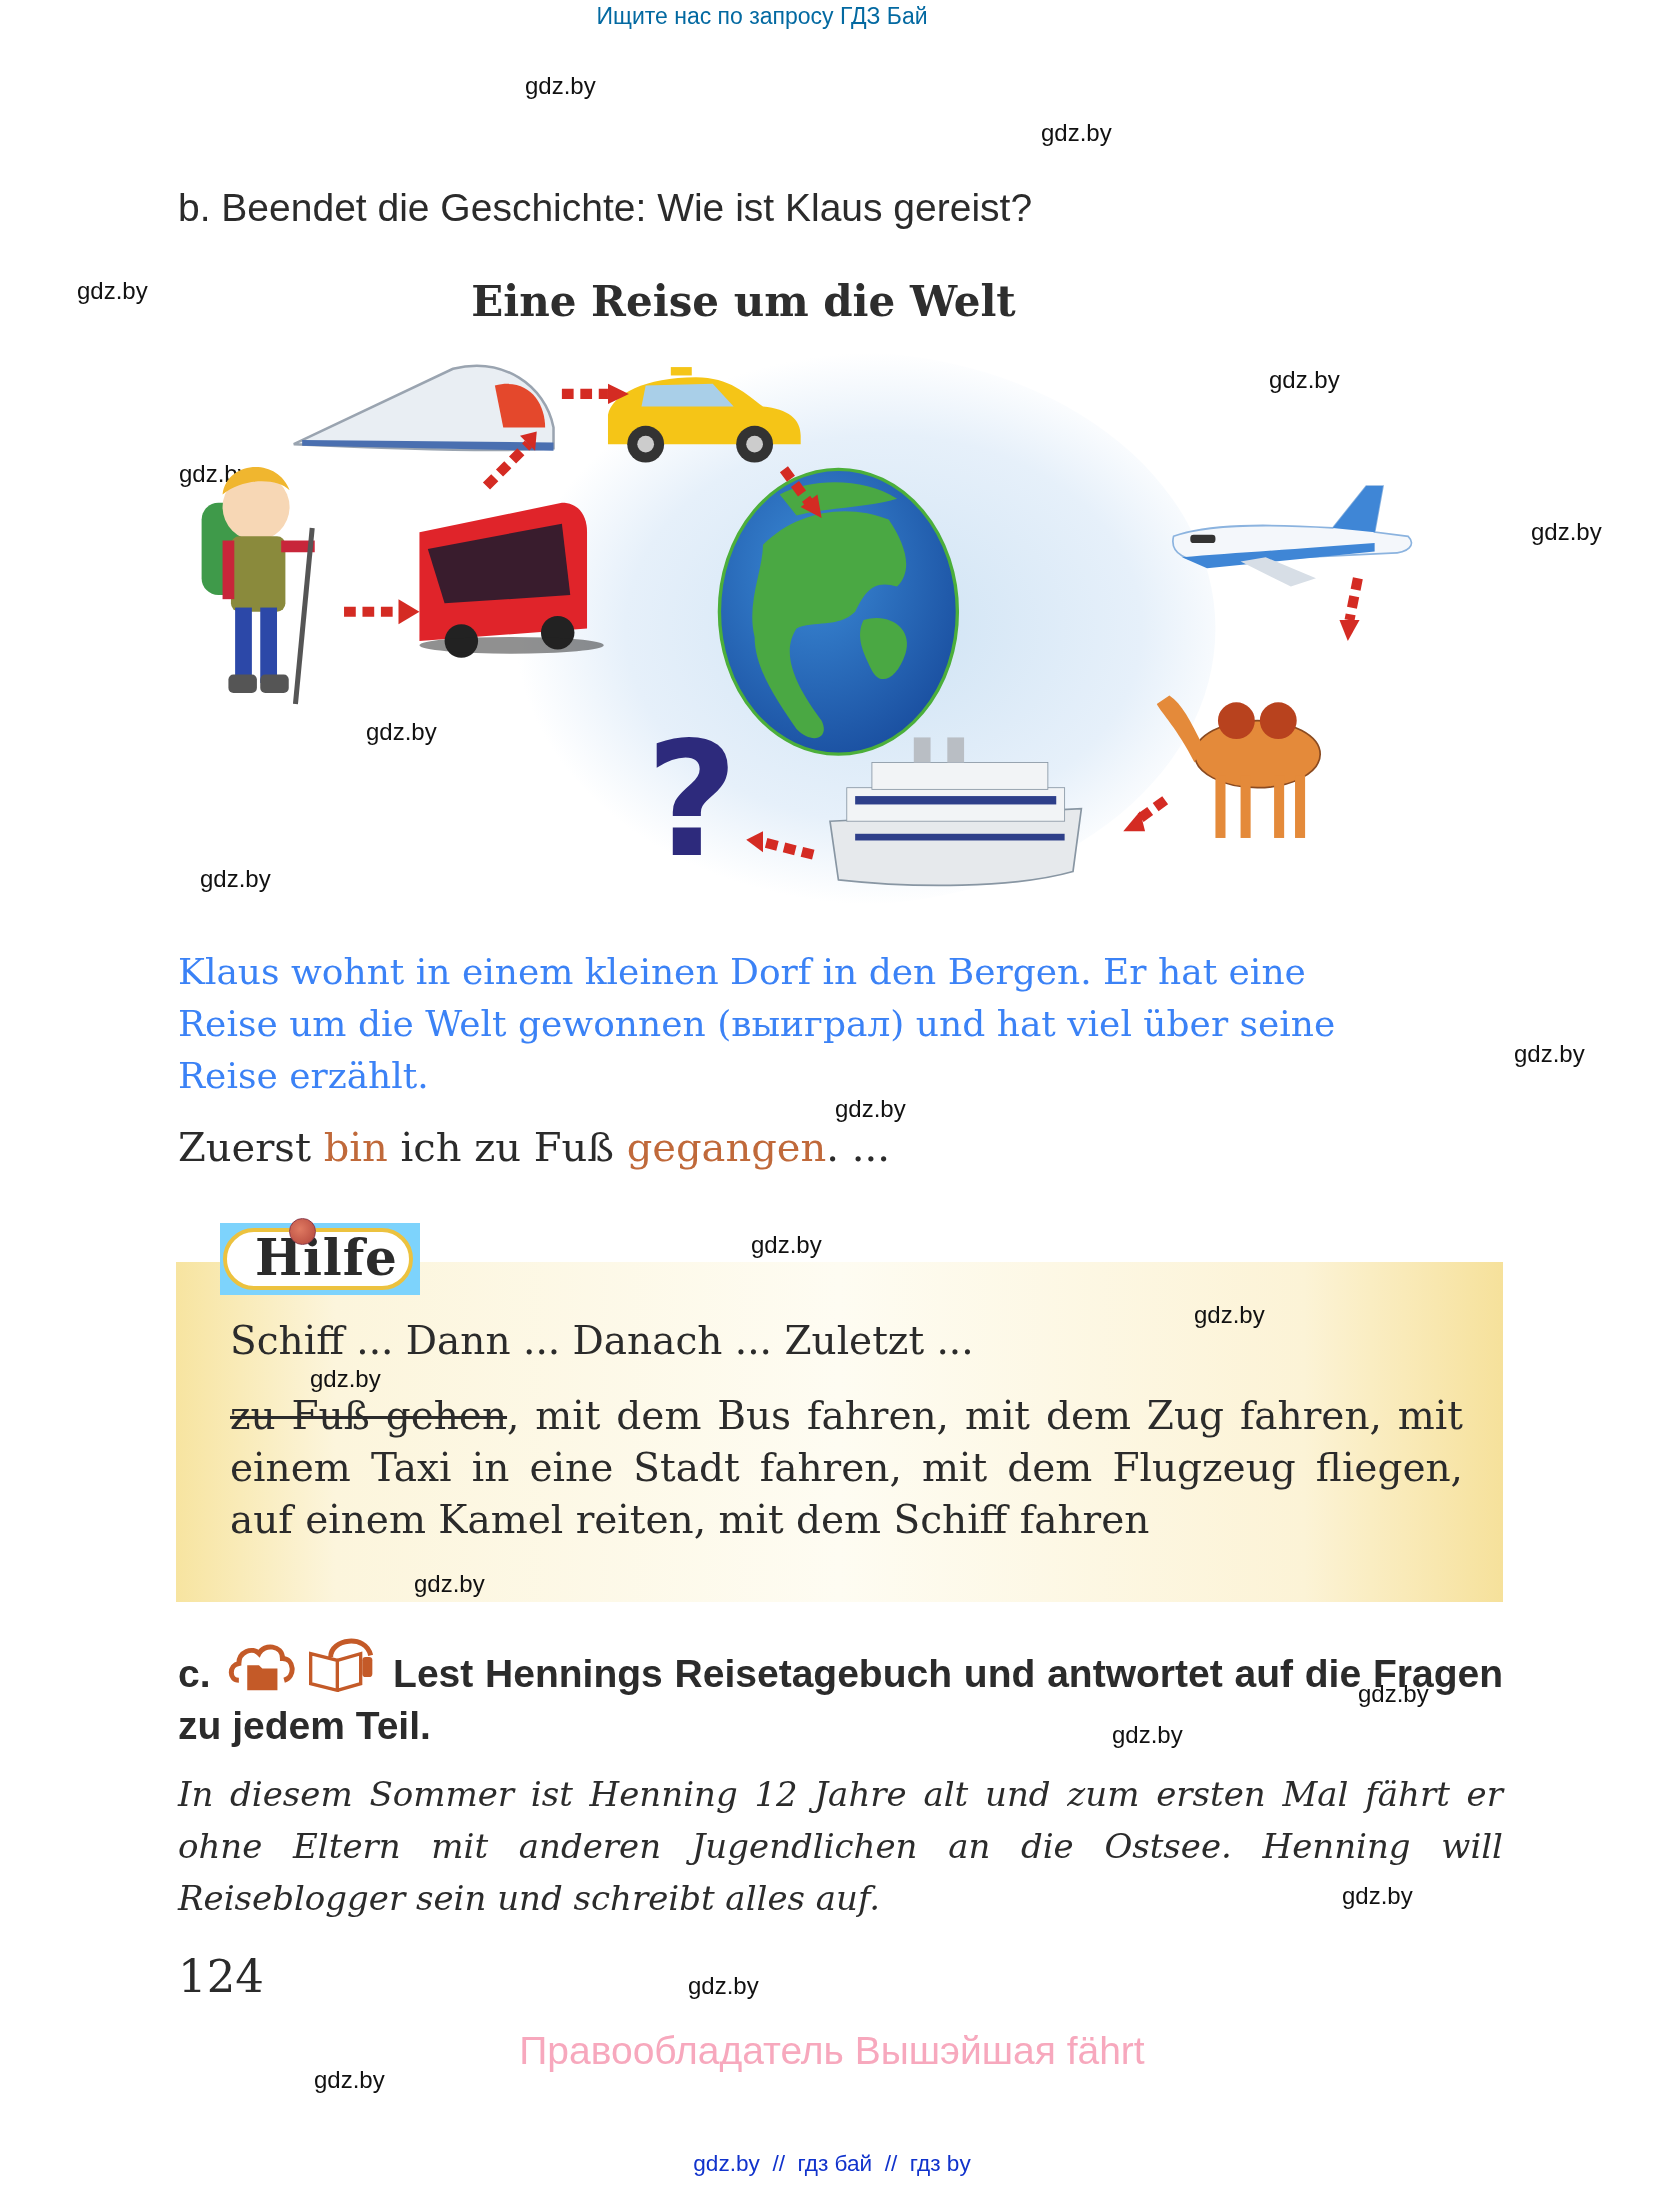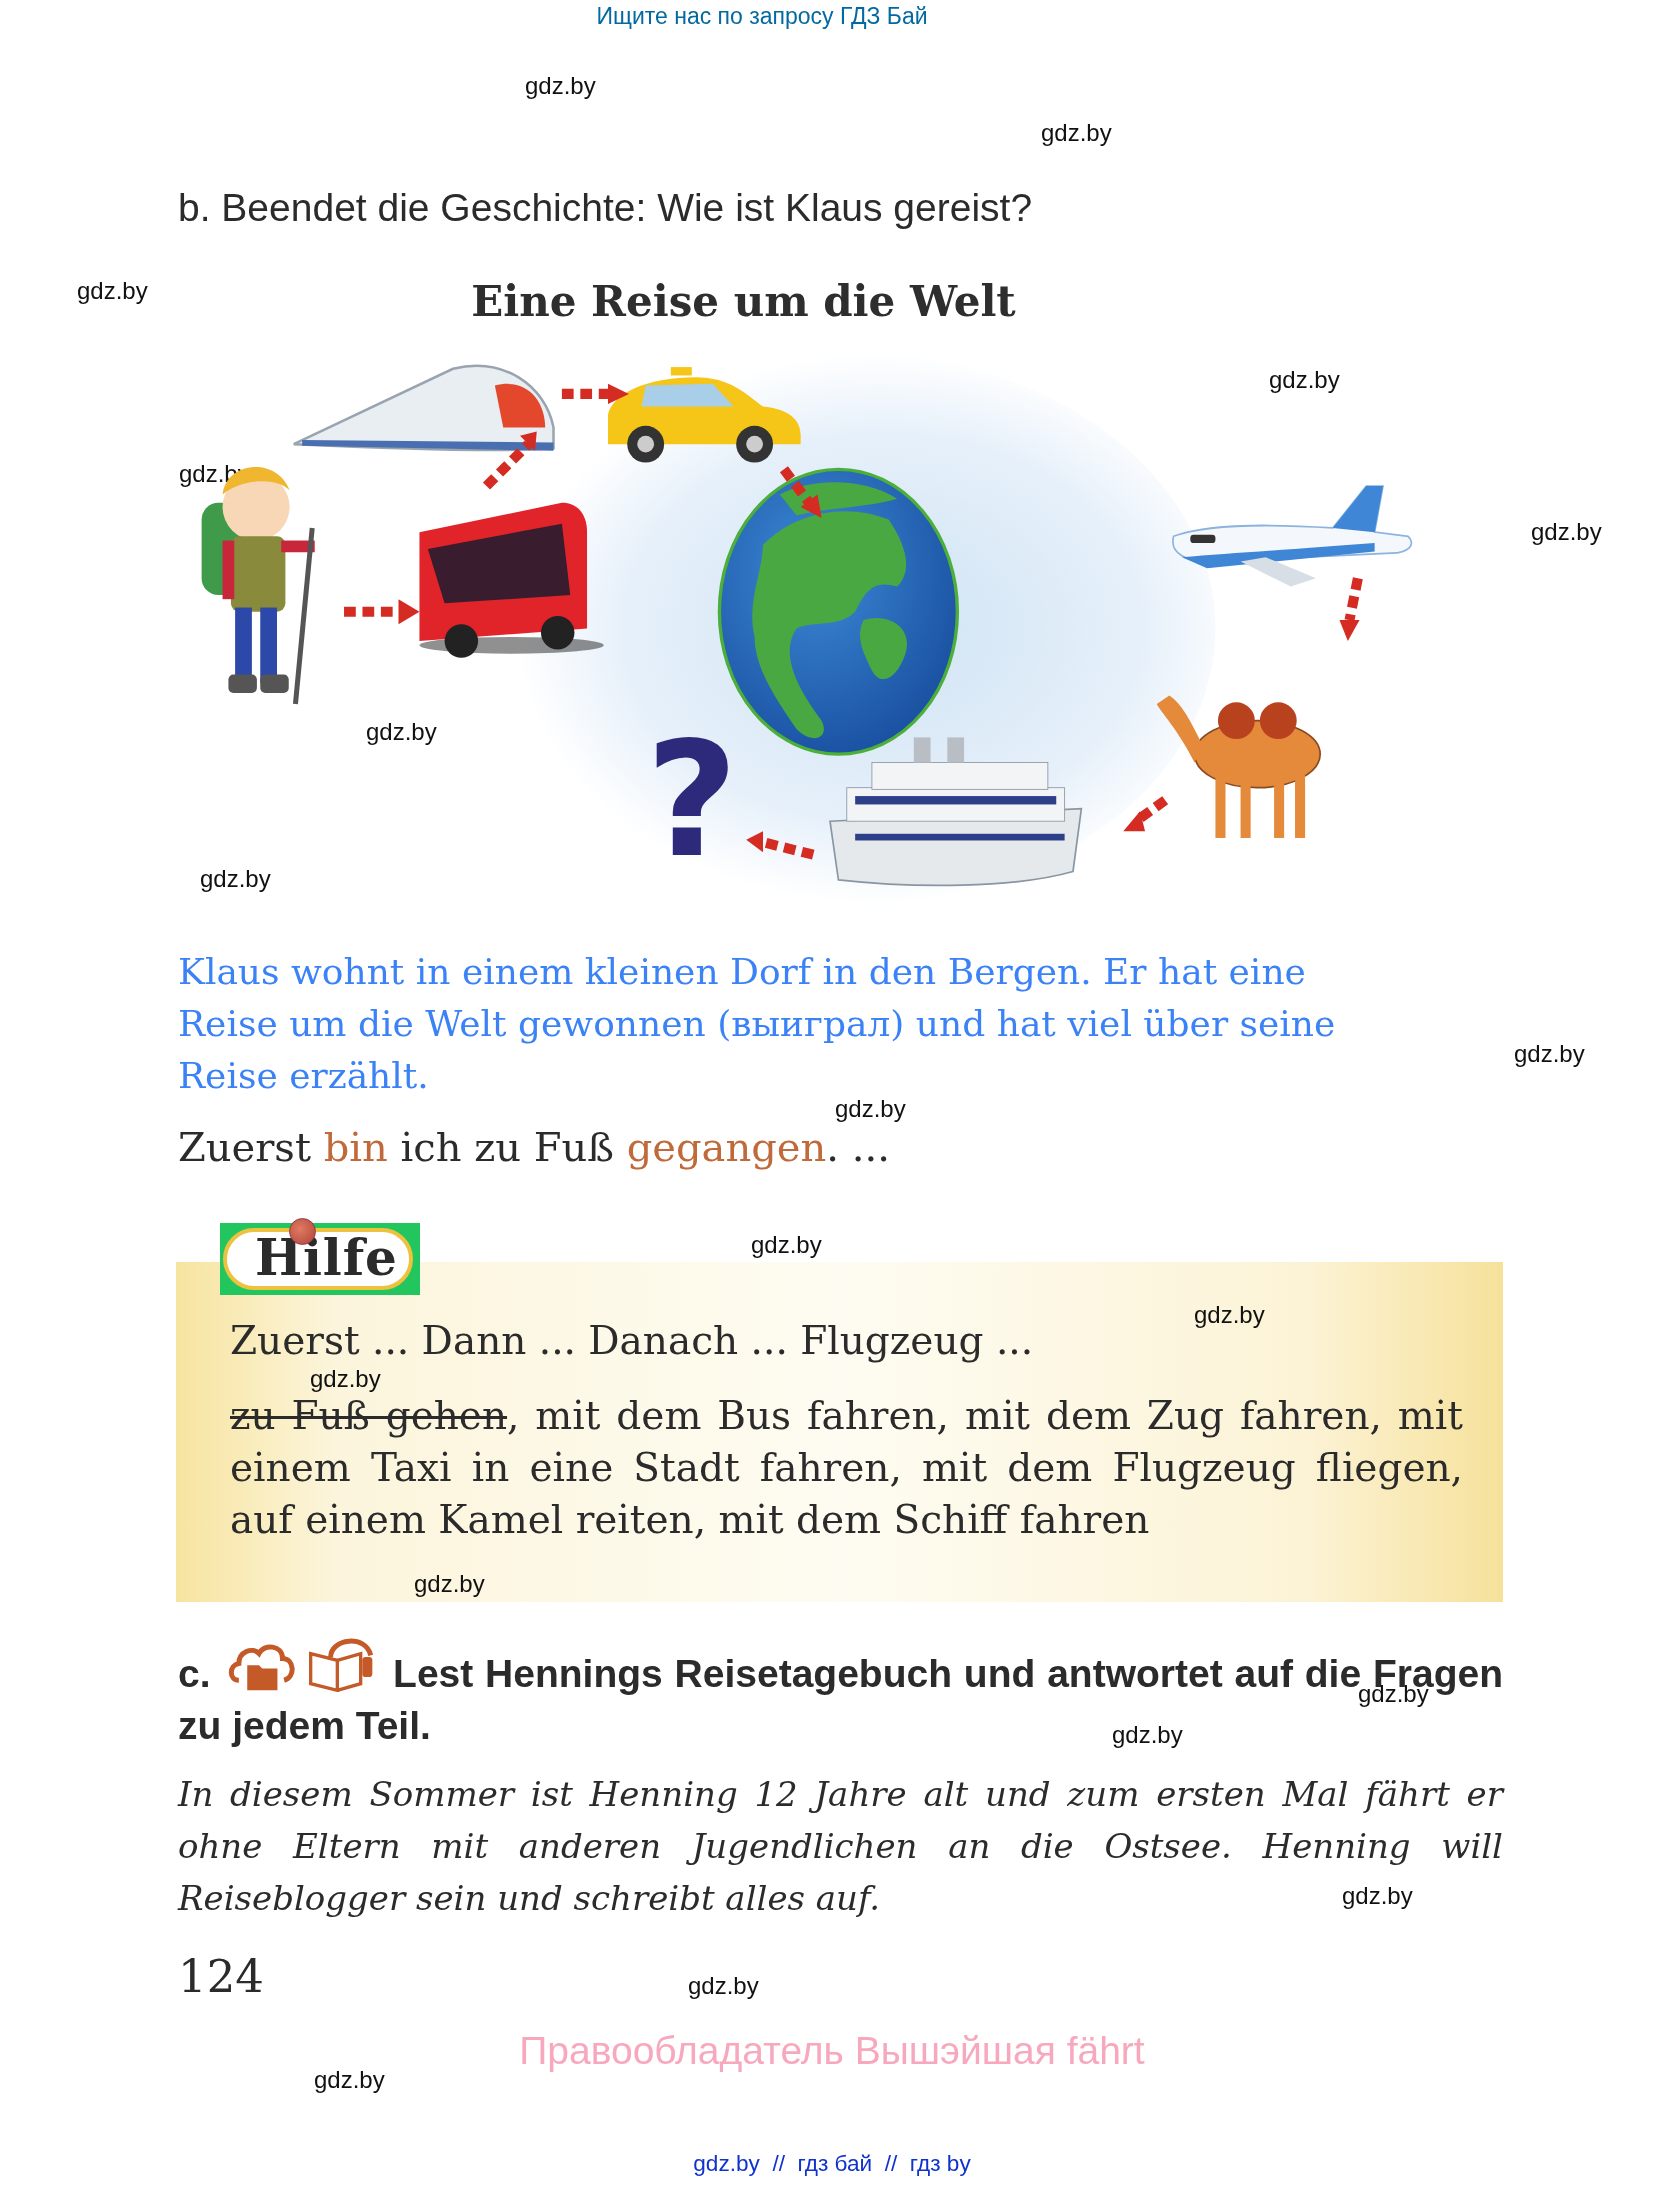--- a/index.html
+++ b/index.html
@@ -16,21 +16,21 @@
   .illustration { left: 176px; top: 352px; width: 1241px; height: 553px; }
   .story { left: 178px; top: 946px; width: 1325px; font-size: 36px; line-height: 52px; color: #3b82f6; text-align: justify; }
   .story-line { display: block; }
   .zuerst { left: 178px; top: 1124px; font-size: 40px; color: #2b2b2b; }
   .hl { color: #c0693a; }
   .hilfe-box {
     left: 176px; top: 1262px; width: 1327px; height: 340px;
     background: linear-gradient(90deg, #f7e4a0 0%, #fcf5dc 12%, #fefcf2 50%, #fcf3d6 85%, #f6e19b 100%);
   }
   .hilfe-badge {
-    left: 220px; top: 1223px; width: 200px; height: 72px; background: #22c55e;
+    left: 220px; top: 1223px; width: 200px; height: 72px; background: #7dd3fc;
   }
   .hilfe-pill {
     position: absolute; left: 3.4px; top: 5px; width: 190px; height: 62px;
     border: 4.2px solid #ecc23f; border-radius: 34px; box-sizing: border-box; background: #fff;
   }
   .hilfe-dot {
     position: absolute; left: 69px; top: -5px; width: 25px; height: 25px; border-radius: 50%;
     background: radial-gradient(circle at 40% 40%, #e07a62, #b0443a); border: 1.7px solid #8b3a4a;
   }
   .hilfe-text {
@@ -184,21 +184,21 @@
 <div class="abs zuerst"><span>Zuerst </span><span class="hl">bin</span><span> ich zu Fuß </span><span class="hl">gegangen</span><span>. ...</span></div>
 
 <div class="abs hilfe-box"></div>
 <div class="abs hilfe-badge">
   <div class="hilfe-pill"></div>
   <div class="hilfe-text">Hilfe</div>
   <div class="hilfe-dot"></div>
 </div>
 <div class="wm" style="left:751px;top:1231px">gdz.by</div>
 <div class="wm" style="left:1194px;top:1301px">gdz.by</div>
-<div class="abs hilfe-seq">Zuerst ... Dann ... Danach ... Flugzeug ...</div>
+<div class="abs hilfe-seq">Schiff ... Dann ... Danach ... Zuletzt ...</div>
 <div class="wm" style="left:310px;top:1365px">gdz.by</div>
 <div class="abs hilfe-phrases"><span class="strike">zu Fuß gehen</span><span>, mit dem Bus fahren, mit dem Zug fahren, mit einem Taxi in eine Stadt fahren, mit dem Flugzeug fliegen, auf einem Kamel reiten, mit dem Schiff fahren</span></div>
 <div class="wm" style="left:414px;top:1570px">gdz.by</div>
 
 <div class="abs task-c">
   <span>c.</span>
   <span class="task-c-icons">
     <svg width="69" height="52" viewBox="0 0 82 62">
       <path d="M14 48 C2 48 2 30 14 28 C14 14 30 8 38 16 C44 4 66 6 66 22 C80 22 82 44 68 48" fill="none" stroke="#c45a28" stroke-width="6"></path>
       <path d="M24 30 L38 30 L42 34 L60 34 L60 60 L24 60 Z" fill="#c45a28"></path>

